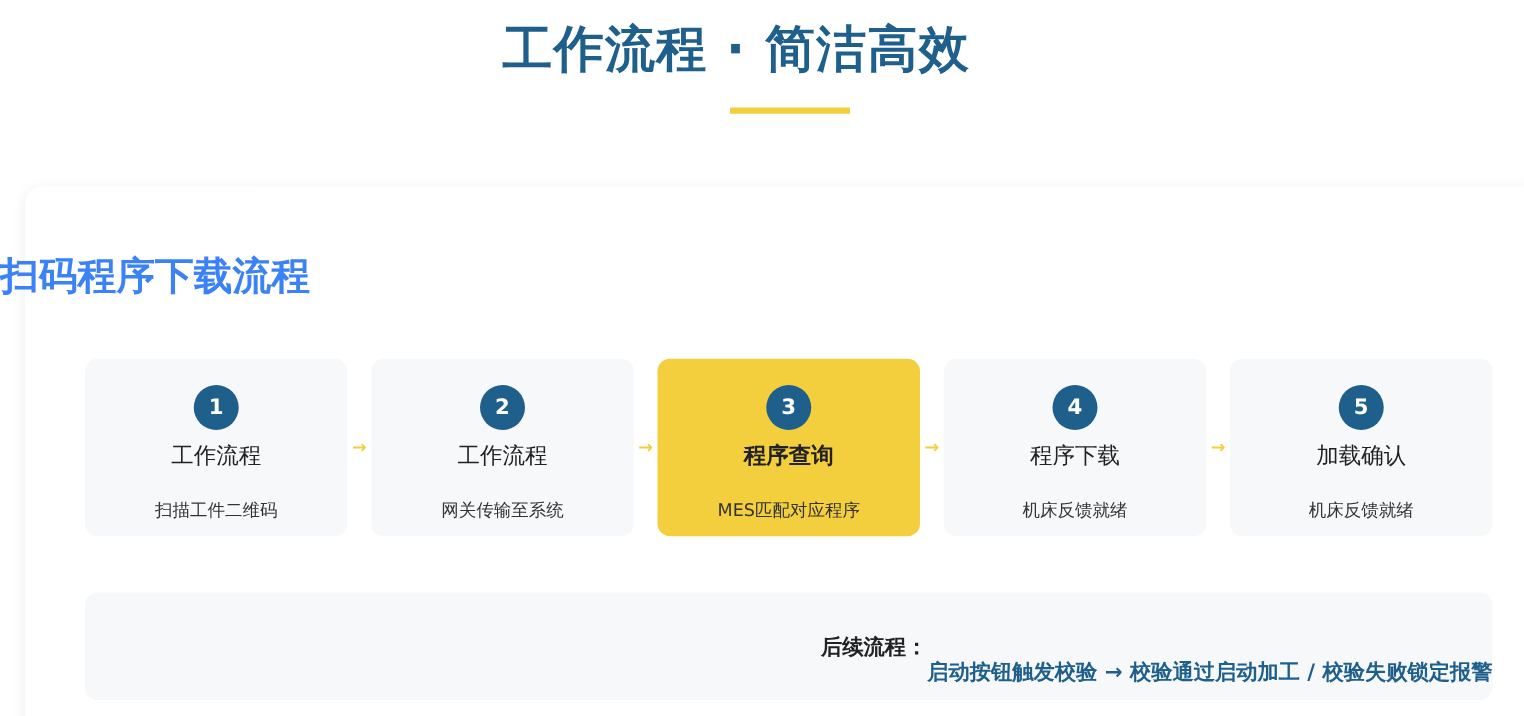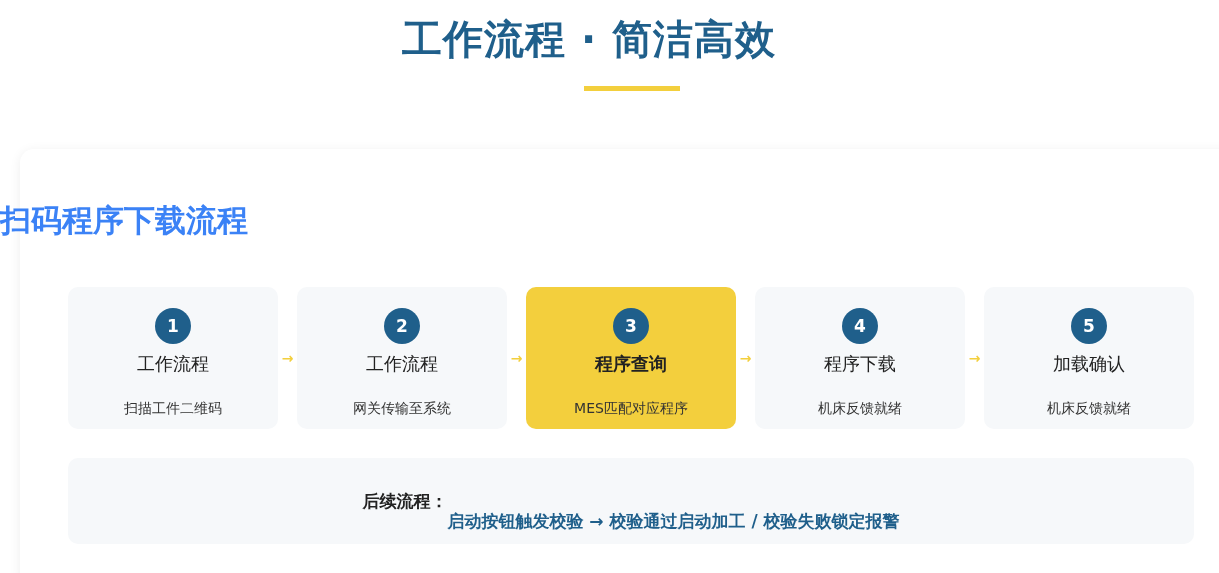--- a/index.html
+++ b/index.html
@@ -56,24 +56,24 @@
     .step-desc {
       margin-top: 24px;
       font-size: 14px; color: #333;
     }
     .arrow {
       width: 19px; height: 142px;
       display: flex; align-items: center; justify-content: center;
       color: #f3cf3d; font-size: 14px; font-weight: bold;
     }
     .follow-box {
-      position: absolute; left: 68px; top: 458px;
+      position: absolute; left: 68px; top: 474px;
       width: 1126px; height: 86px;
       background: #f6f8fa; border-radius: 10px;
-      display: flex; align-items: center; justify-content: center;
+      display: flex; align-items: center; justify-content: flex-end;
       font-size: 17px; font-weight: bold;
     }
     .follow-label { color: #222; }
     .follow-text { color: #1f5f8b; margin-top: 40px; }
   </style>
 </head>
 <body>
 
 <div class="page">
   <div class="main-title">工作流程 · 简洁高效</div>

